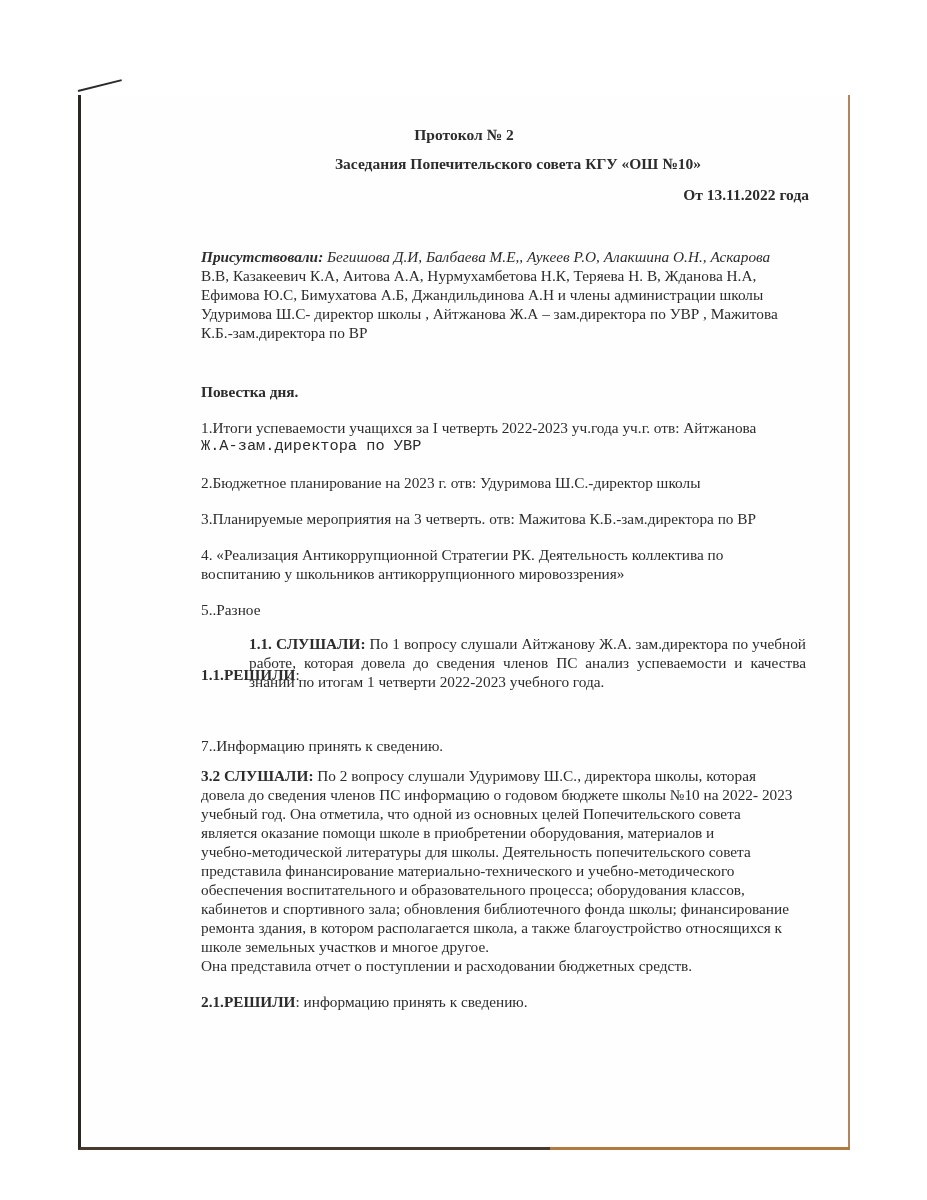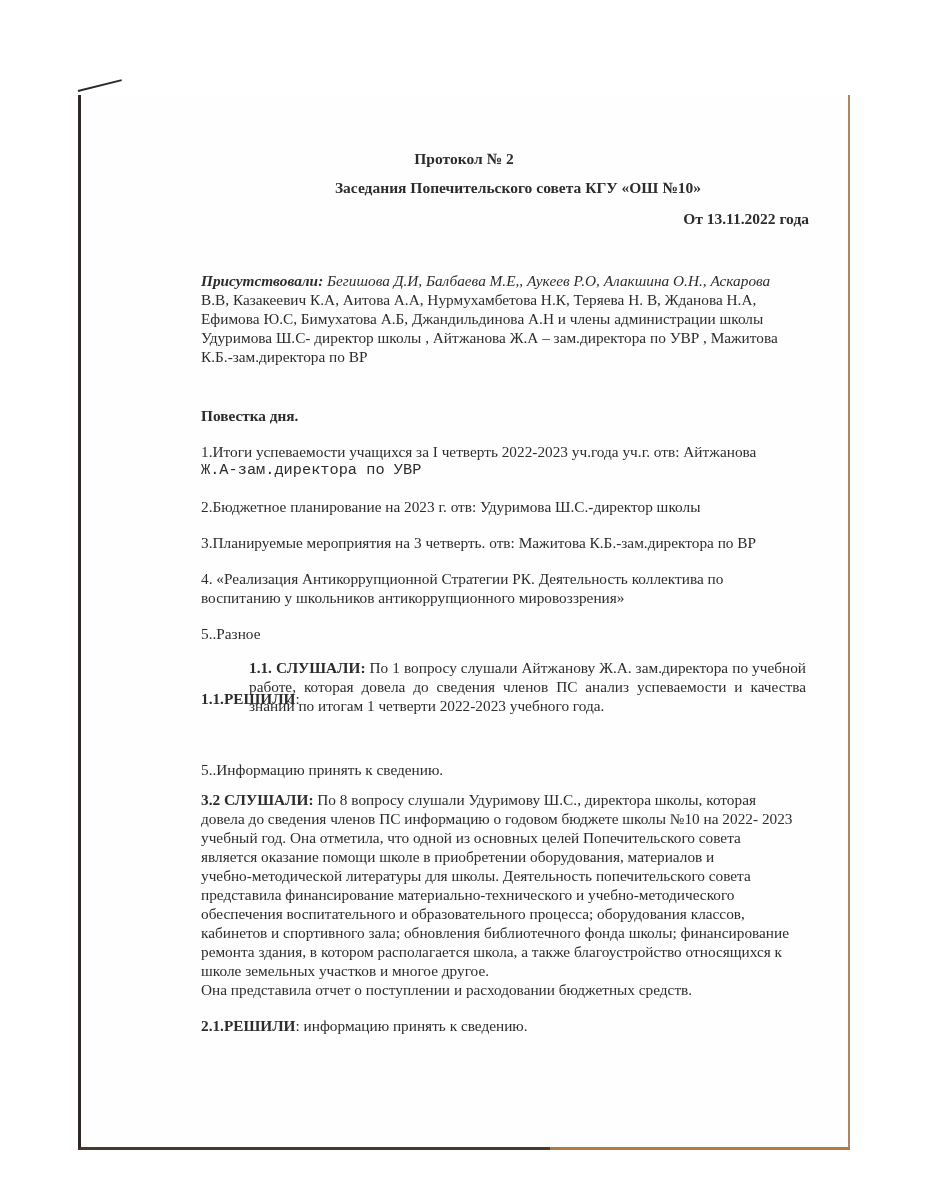--- a/index.html
+++ b/index.html
@@ -18,21 +18,21 @@
     box-sizing: border-box;
   }
   .page::after {
     content: ""; position: absolute; right: -2px; bottom: -3px; width: 300px; height: 3px;
     background: #b07a40;
   }
   .pen-mark {
     position: absolute; left: 78px; top: 90px; width: 45px; height: 2px;
     background: #2a2a2a; transform: rotate(-14deg); transform-origin: left center;
   }
-  .text { position: absolute; font-size: 15.3px; line-height: 19px; color: #2c2c2c; margin-top: 24px; }
+  .text { position: absolute; font-size: 15.3px; line-height: 19px; color: #2c2c2c; }
   .center { text-align: center; }
   b, .bold { font-weight: bold; }
   .justify { text-align: justify; }
 </style>
 </head>
 <body>
 
 <div class="page"></div>
 <div class="pen-mark"></div>
 
@@ -55,24 +55,24 @@
   <div class="text" style="left:201px; top:473px; white-space:nowrap;">2.Бюджетное планирование на 2023 г.  отв: Удуримова Ш.С.-директор школы</div>
   <div class="text" style="left:201px; top:509px; white-space:nowrap;">3.Планируемые мероприятия на 3 четверть. отв: Мажитова К.Б.-зам.директора по ВР</div>
   <div class="text" style="left:201px; top:545px; white-space:nowrap;">4. «Реализация Антикоррупционной Стратегии РК. Деятельность коллектива по</div>
   <div class="text" style="left:201px; top:564px; white-space:nowrap;">воспитанию у школьников антикоррупционного мировоззрения»</div>
   <div class="text" style="left:201px; top:600px; white-space:nowrap;">5..Разное</div>
 </div>
 
 <div class="text justify" style="left:249px; width:557px; top:634px; text-align-last:left;"><b>1.1. СЛУШАЛИ:</b><span> По 1 вопросу слушали Айтжанову Ж.А. зам.директора по учебной работе, которая довела до сведения членов ПС анализ успеваемости и качества знаний по итогам 1 четверти 2022-2023 учебного года.</span></div>
 
 <div class="text" style="left:201px; top:665px;"><b>1.1.РЕШИЛИ</b><span>:</span></div>
-<div class="text" style="left:201px; top:736px;">5..Информацию принять к сведению.</div>
+<div class="text" style="left:201px; top:736px;">7..Информацию принять к сведению.</div>
 
 <div>
-  <div class="text" style="left:201px; top:766px; white-space:nowrap;"><b>3.2 СЛУШАЛИ:</b><span> По 8 вопросу слушали Удуримову Ш.С., директора школы, которая</span></div>
+  <div class="text" style="left:201px; top:766px; white-space:nowrap;"><b>3.2 СЛУШАЛИ:</b><span> По 2 вопросу слушали Удуримову Ш.С., директора школы, которая</span></div>
   <div class="text" style="left:201px; top:785px; white-space:nowrap;">довела до сведения членов ПС информацию о годовом бюджете школы №10 на 2022- 2023</div>
   <div class="text" style="left:201px; top:804px; white-space:nowrap;">учебный год. Она отметила, что одной из основных целей Попечительского совета</div>
   <div class="text" style="left:201px; top:823px; white-space:nowrap;">является оказание помощи школе в приобретении оборудования, материалов и</div>
   <div class="text" style="left:201px; top:842px; white-space:nowrap;">учебно-методической литературы для школы. Деятельность попечительского совета</div>
   <div class="text" style="left:201px; top:861px; white-space:nowrap;">представила финансирование материально-технического и учебно-методического</div>
   <div class="text" style="left:201px; top:880px; white-space:nowrap;">обеспечения воспитательного и образовательного процесса; оборудования классов,</div>
   <div class="text" style="left:201px; top:899px; white-space:nowrap;">кабинетов и спортивного зала; обновления библиотечного фонда школы; финансирование</div>
   <div class="text" style="left:201px; top:918px; white-space:nowrap;">ремонта здания, в котором располагается школа, а также благоустройство относящихся к</div>
   <div class="text" style="left:201px; top:937px; white-space:nowrap;">школе земельных участков и многое другое.</div>
   <div class="text" style="left:201px; top:956px; white-space:nowrap;">Она представила отчет о поступлении и расходовании бюджетных средств.</div>

